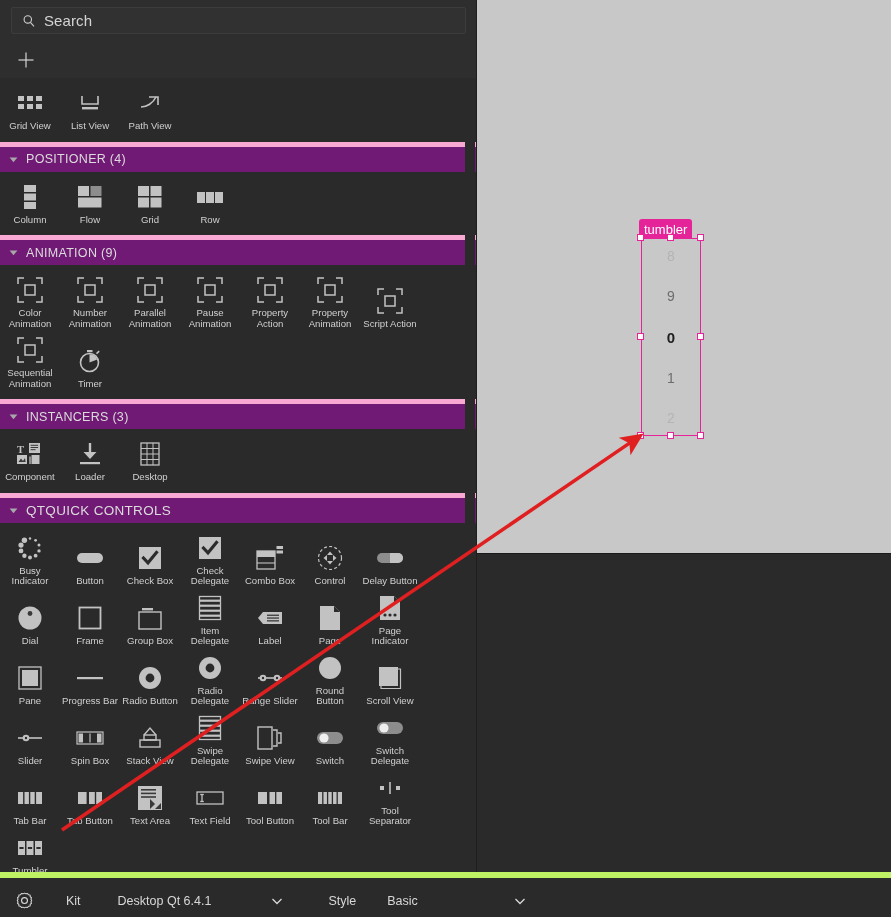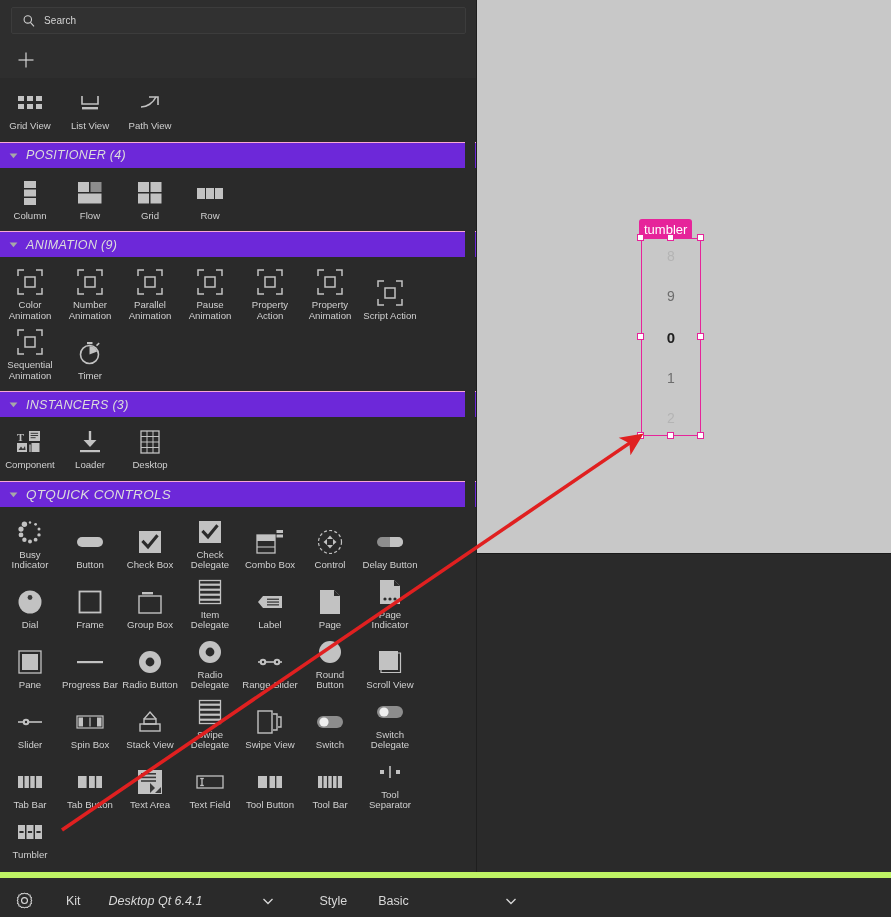--- a/index.html
+++ b/index.html
@@ -21,39 +21,39 @@
     position:absolute;left:0;top:0;width:477px;height:41px;
     background:#2e2e2e;
   }
   #searchBox{
     position:absolute;left:11px;top:7px;width:455px;height:27px;
     background:#313131;border:1px solid #3c3c3c;border-radius:2px;
     display:flex;align-items:center;box-sizing:border-box;
   }
   #searchBox .mag{margin-left:10px;display:flex;align-items:center;}
   #searchBox .ph{
-    margin-left:8px;color:#d4d4d4;font-size:10px;letter-spacing:.1px;
+    margin-left:8px;color:#d4d4d4;font-size:15px;letter-spacing:.1px;
   }
   #addRow{
     position:absolute;left:0;top:41px;width:477px;height:37px;background:#2e2e2e;
   }
   #addBtn{
     position:absolute;left:15px;top:8px;width:22px;height:22px;
     display:flex;align-items:center;justify-content:center;cursor:pointer;
   }
 
   #scrollArea{
     position:absolute;left:0;top:78px;width:477px;height:794px;
     background:#2a2a2a;overflow:hidden;
   }
 
   .sec-header{
-    position:relative;height:25px;background:#6d28d9;
-    border-top:1px solid #f9a8d4;
-    display:flex;align-items:center;font-style:italic;
+    position:relative;height:25px;background:#701a75;
+    border-top:5px solid #f9a8d4;
+    display:flex;align-items:center;
   }
   .sec-header .caret{
     margin-left:8px;margin-right:8px;width:10px;height:10px;
     display:flex;align-items:center;justify-content:center;
   }
   .sec-header .sec-title{
     color:#dcdcdc;font-size:12.5px;letter-spacing:.3px;
   }
   .sec-header.big .sec-title{font-size:13.5px;}
 
@@ -87,21 +87,21 @@
 
   
   #bottomBar{
     position:absolute;left:0;top:872px;width:891px;height:45px;
     background:#2a2a2a;border-top:6px solid #bef264;
     display:flex;align-items:center;
   }
   #bottomBar .gear{margin-left:12px;width:24px;height:24px;display:flex;align-items:center;justify-content:center;cursor:pointer;}
   #bottomBar .bl{color:#d8d8d8;font-size:12.5px;}
   #kitLabel{margin-left:30px;}
-  #kitValue{margin-left:28px;font-style:italic;}
+  #kitValue{margin-left:37px;}
   #kitChevron{margin-left:57px;width:18px;height:18px;display:flex;align-items:center;justify-content:center;cursor:pointer;}
   #styleLabel{margin-left:42px;}
   #styleValue{margin-left:31px;}
   #styleChevron{margin-left:93px;width:18px;height:18px;display:flex;align-items:center;justify-content:center;cursor:pointer;}
 
   
   #canvasArea{
     position:absolute;left:477px;top:0;width:414px;height:553px;
     background:#c8c8c8;
   }

